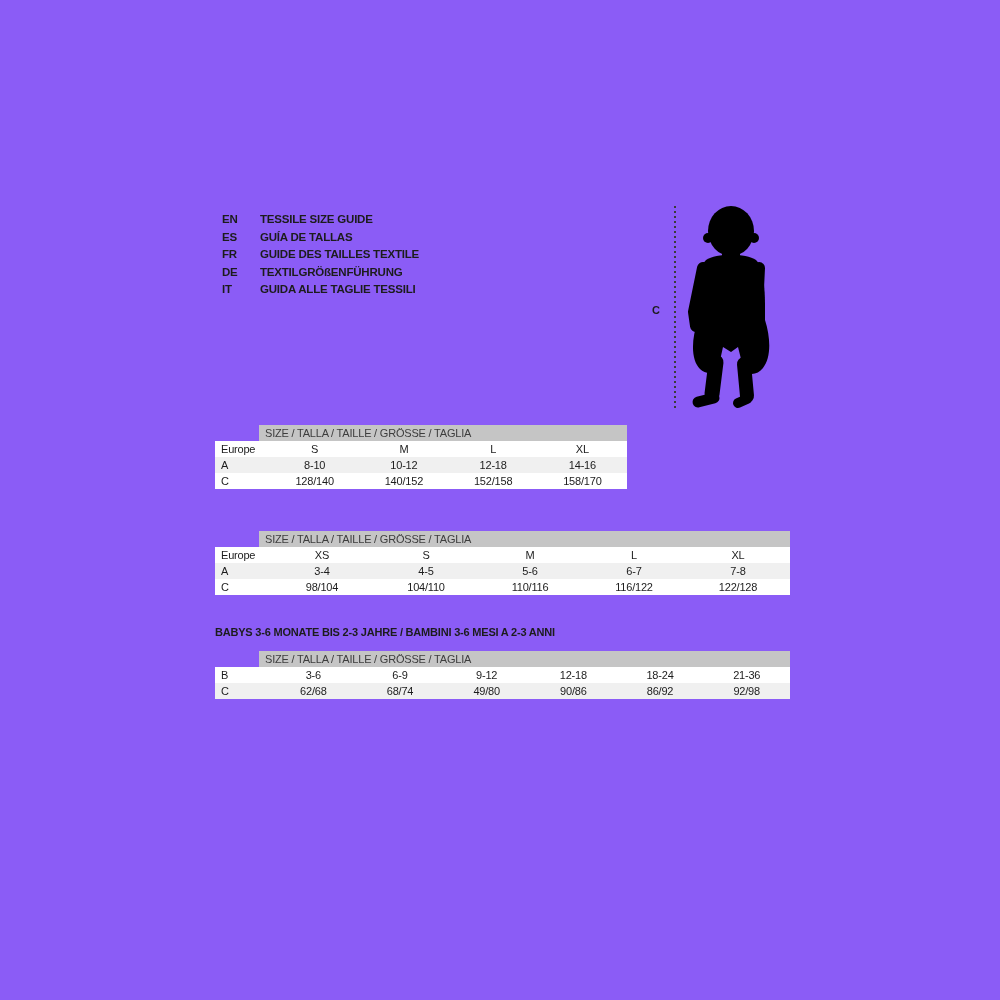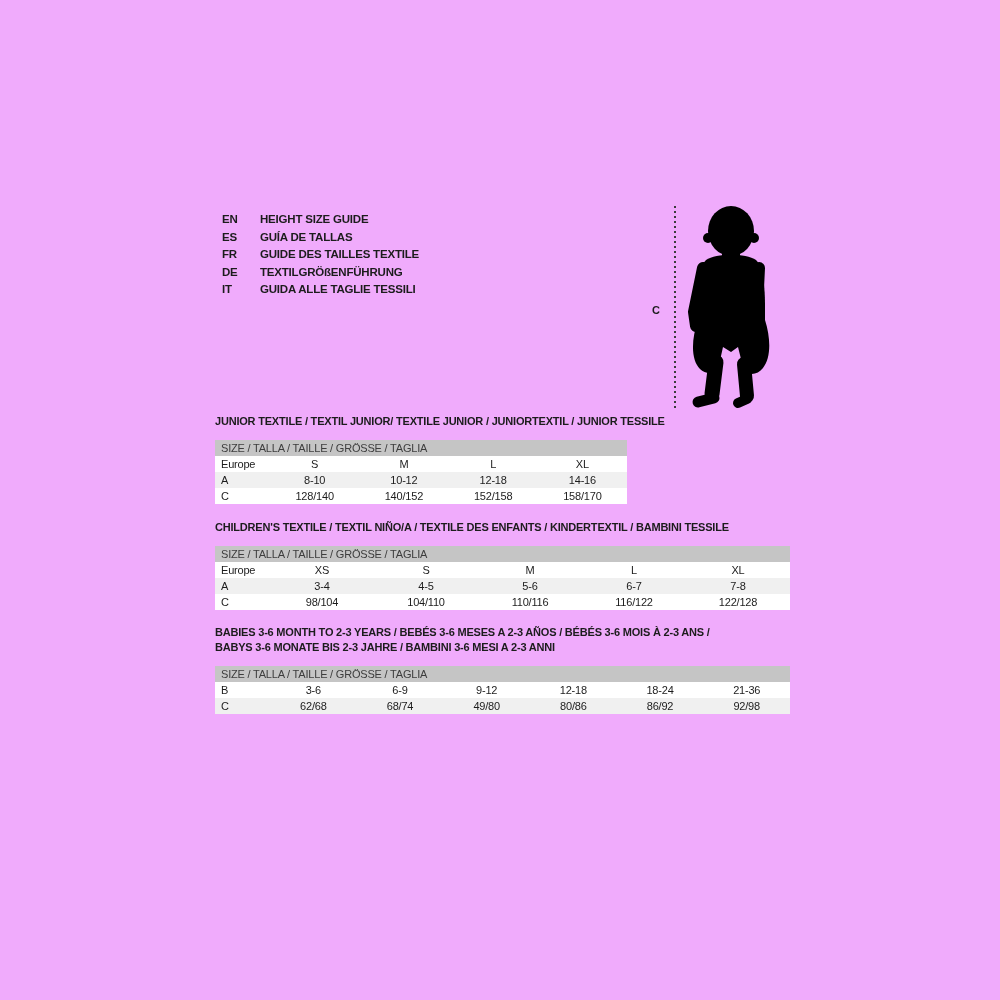--- a/index.html
+++ b/index.html
@@ -3,21 +3,21 @@
 <meta charset="utf-8">
 <style>
   * { margin: 0; padding: 0; box-sizing: border-box; }
   html, body {
     width: 1000px; height: 1000px;
     background: #ffffff;
     font-family: "Liberation Sans", sans-serif;
     color: #1c1c1c;
     overflow: hidden;
   }
-  #canvas { position: relative; width: 1000px; height: 1000px; background: #f0abfc; }
+  #canvas { position: relative; width: 1000px; height: 1000px; background: #8b5cf6; }
 
   
   .legend { position: absolute; left: 222px; top: 211px; }
   .legend-row { display: flex; line-height: 17.6px; font-size: 11.5px; font-weight: 700; letter-spacing: -0.2px; }
   .legend-code { width: 38px; flex: 0 0 38px; }
   .legend-text { white-space: nowrap; }
 
   
   .figure { position: absolute; left: 650px; top: 200px; width: 140px; height: 215px; }
   .dotted-line {
@@ -29,21 +29,21 @@
 
   
   .section { position: absolute; left: 215px; }
   .section-0 { top: 414px; width: 412px; }
   .section-1 { top: 520px; width: 575px; }
   .section-2 { top: 625px; width: 575px; }
   .section-title { font-size: 11px; font-weight: 700; line-height: 15px; letter-spacing: -0.2px; white-space: nowrap; }
   .size-bar {
     margin-top: 11px; height: 16px; line-height: 16px;
     background: #c5c5c5; color: #3d3d3d;
-    font-size: 11px; padding-left: 6px; letter-spacing: -0.2px;
+    font-size: 11px; padding-left: 6px; letter-spacing: -0.2px; margin-left: 44px;
   }
   .trow { display: flex; height: 16px; line-height: 16px; font-size: 11px; letter-spacing: -0.2px; }
   .trow:nth-child(odd) { background: #f0f0f0; }   
   .trow:nth-child(even) { background: #ffffff; }
   .trow.shaded { background: #f0f0f0; }
   .trow.plain { background: #ffffff; }
   .row-label { flex: 0 0 55px; padding-left: 6px; }
   .row-cell { flex: 1 1 0; text-align: center; }
 
   
@@ -51,21 +51,21 @@
   .footnote-line { font-size: 11px; font-weight: 700; line-height: 16.5px; letter-spacing: -0.2px; white-space: nowrap; }
 </style>
 </head>
 <body>
 
 <div id="canvas">
 
   <div class="legend">
       <div class="legend-row">
         <span class="legend-code">EN</span>
-        <span class="legend-text">HEIGHT SIZE GUIDE</span>
+        <span class="legend-text">TESSILE SIZE GUIDE</span>
       </div>
       <div class="legend-row">
         <span class="legend-code">ES</span>
         <span class="legend-text">GUÍA DE TALLAS</span>
       </div>
       <div class="legend-row">
         <span class="legend-code">FR</span>
         <span class="legend-text">GUIDE DES TAILLES TEXTILE</span>
       </div>
       <div class="legend-row">
@@ -96,21 +96,20 @@
         <path d="M30,158 L26,190" stroke-width="15" stroke-linecap="round"></path>
         <path d="M28,194 L12,198" stroke-width="11" stroke-linecap="round"></path>
         <path d="M58,160 L61,192" stroke-width="14" stroke-linecap="round"></path>
         <path d="M61,195 L52,199" stroke-width="10" stroke-linecap="round"></path>
       </g>
     </svg>
   </div>
 
   <div id="tables">
       <div class="section section-0">
-        <div class="section-title">JUNIOR TEXTILE / TEXTIL JUNIOR/ TEXTILE JUNIOR / JUNIORTEXTIL / JUNIOR TESSILE</div>
         <div class="size-bar">SIZE / TALLA / TAILLE / GRÖSSE / TAGLIA</div>
         <div class="ttable">
           <div class="trow plain">
             <span class="row-label">Europe</span>
             <span class="row-cell">S</span>
             <span class="row-cell">M</span>
             <span class="row-cell">L</span>
             <span class="row-cell">XL</span>
           </div>
           <div class="trow shaded">
@@ -123,21 +122,20 @@
           <div class="trow plain">
             <span class="row-label">C</span>
             <span class="row-cell">128/140</span>
             <span class="row-cell">140/152</span>
             <span class="row-cell">152/158</span>
             <span class="row-cell">158/170</span>
           </div>
         </div>
       </div>
       <div class="section section-1">
-        <div class="section-title">CHILDREN'S TEXTILE / TEXTIL NIÑO/A / TEXTILE DES ENFANTS / KINDERTEXTIL / BAMBINI TESSILE</div>
         <div class="size-bar">SIZE / TALLA / TAILLE / GRÖSSE / TAGLIA</div>
         <div class="ttable">
           <div class="trow plain">
             <span class="row-label">Europe</span>
             <span class="row-cell">XS</span>
             <span class="row-cell">S</span>
             <span class="row-cell">M</span>
             <span class="row-cell">L</span>
             <span class="row-cell">XL</span>
           </div>
@@ -153,39 +151,38 @@
             <span class="row-label">C</span>
             <span class="row-cell">98/104</span>
             <span class="row-cell">104/110</span>
             <span class="row-cell">110/116</span>
             <span class="row-cell">116/122</span>
             <span class="row-cell">122/128</span>
           </div>
         </div>
       </div>
       <div class="section section-2">
-        <div class="section-title">BABIES 3-6 MONTH TO 2-3 YEARS / BEBÉS 3-6 MESES A 2-3 AÑOS / BÉBÉS 3-6 MOIS À 2-3 ANS /</div>
         <div class="section-title">BABYS 3-6 MONATE BIS 2-3 JAHRE / BAMBINI 3-6 MESI A 2-3 ANNI</div>
         <div class="size-bar">SIZE / TALLA / TAILLE / GRÖSSE / TAGLIA</div>
         <div class="ttable">
           <div class="trow plain">
             <span class="row-label">B</span>
             <span class="row-cell">3-6</span>
             <span class="row-cell">6-9</span>
             <span class="row-cell">9-12</span>
             <span class="row-cell">12-18</span>
             <span class="row-cell">18-24</span>
             <span class="row-cell">21-36</span>
           </div>
           <div class="trow shaded">
             <span class="row-label">C</span>
             <span class="row-cell">62/68</span>
             <span class="row-cell">68/74</span>
             <span class="row-cell">49/80</span>
-            <span class="row-cell">80/86</span>
+            <span class="row-cell">90/86</span>
             <span class="row-cell">86/92</span>
             <span class="row-cell">92/98</span>
           </div>
         </div>
       </div>
     </div>
 
 
 </div>
 

